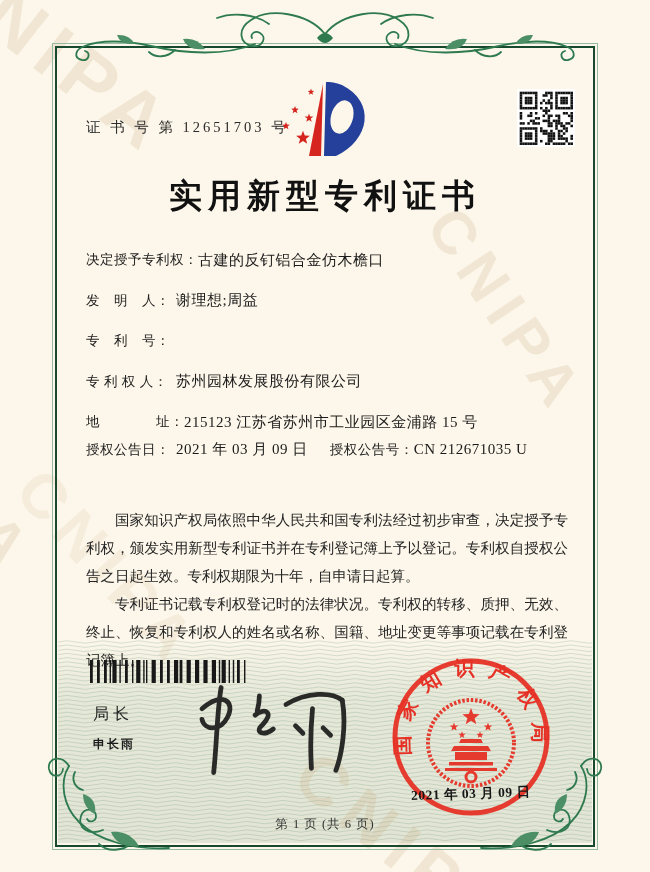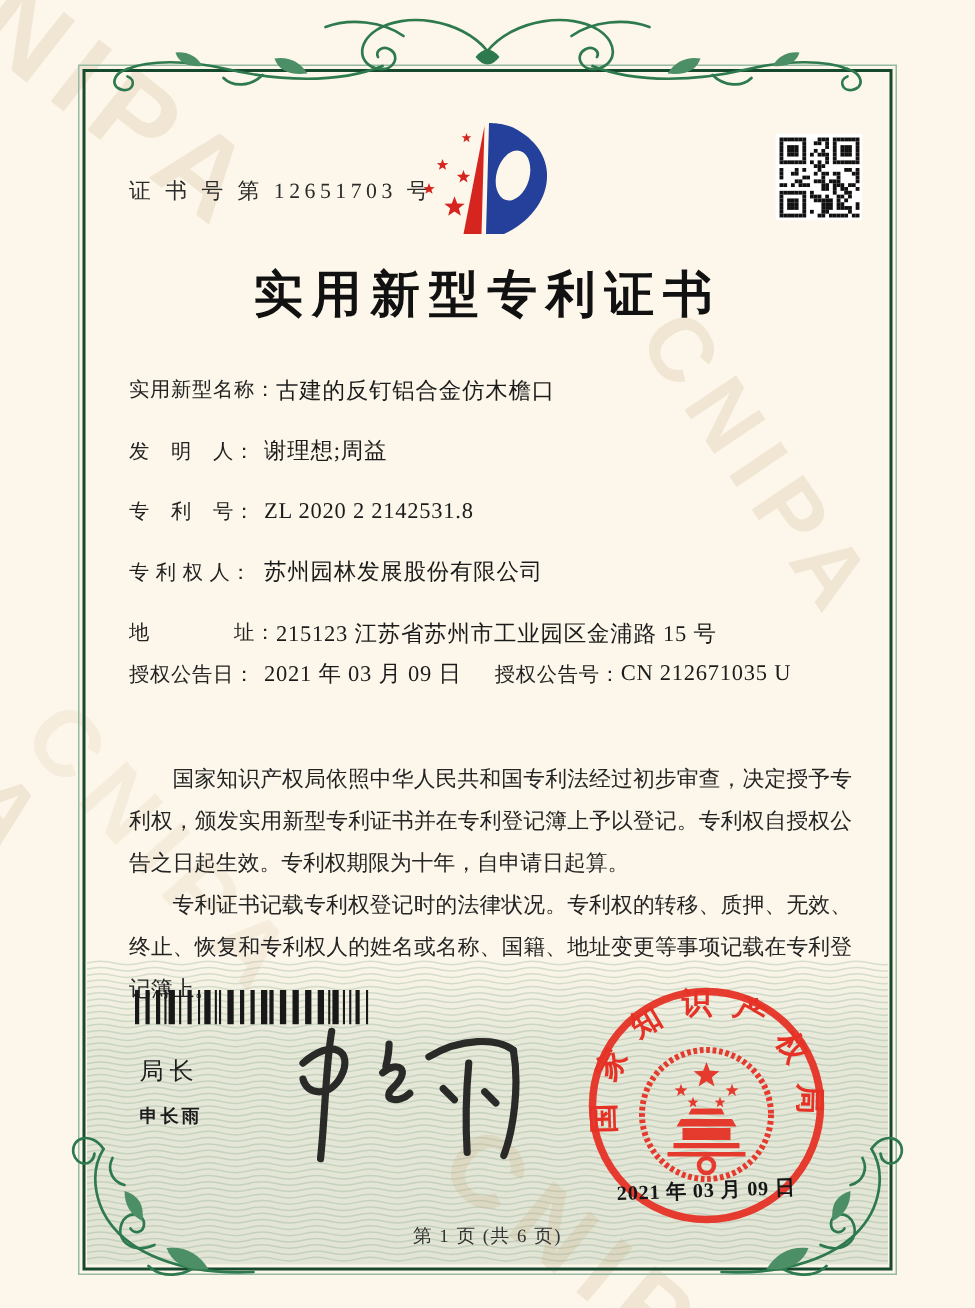--- a/index.html
+++ b/index.html
@@ -371,30 +371,29 @@
         <rect x="44.25000000000001" y="51.6" width="2.45" height="2.45"></rect>
         <rect x="49.150000000000006" y="51.6" width="2.45" height="2.45"></rect>
         <rect x="51.6" y="51.6" width="2.45" height="2.45"></rect>
       </g>
   </svg>
 
   <div class="title">实用新型专利证书</div>
 
   <div class="fields">
     <div class="frow">
-      <span class="flabel">实用新型名称：</span>
+      <span class="flabel">决定授予专利权：</span>
       <span class="fvalue">古建的反钉铝合金仿木檐口</span>
     </div>
     <div class="frow">
       <span class="flabel">发　明　人：</span>
       <span class="fvalue">谢理想;周益</span>
     </div>
     <div class="frow">
       <span class="flabel">专　利　号：</span>
-      <span class="fvalue">ZL 2020 2 2142531.8</span>
     </div>
     <div class="frow">
       <span class="flabel">专 利 权 人：</span>
       <span class="fvalue">苏州园林发展股份有限公司</span>
     </div>
     <div class="frow">
       <span class="flabel">地　　　　址：</span>
       <span class="fvalue">215123 江苏省苏州市工业园区金浦路 15 号</span>
     </div>
     <div class="frow last">

